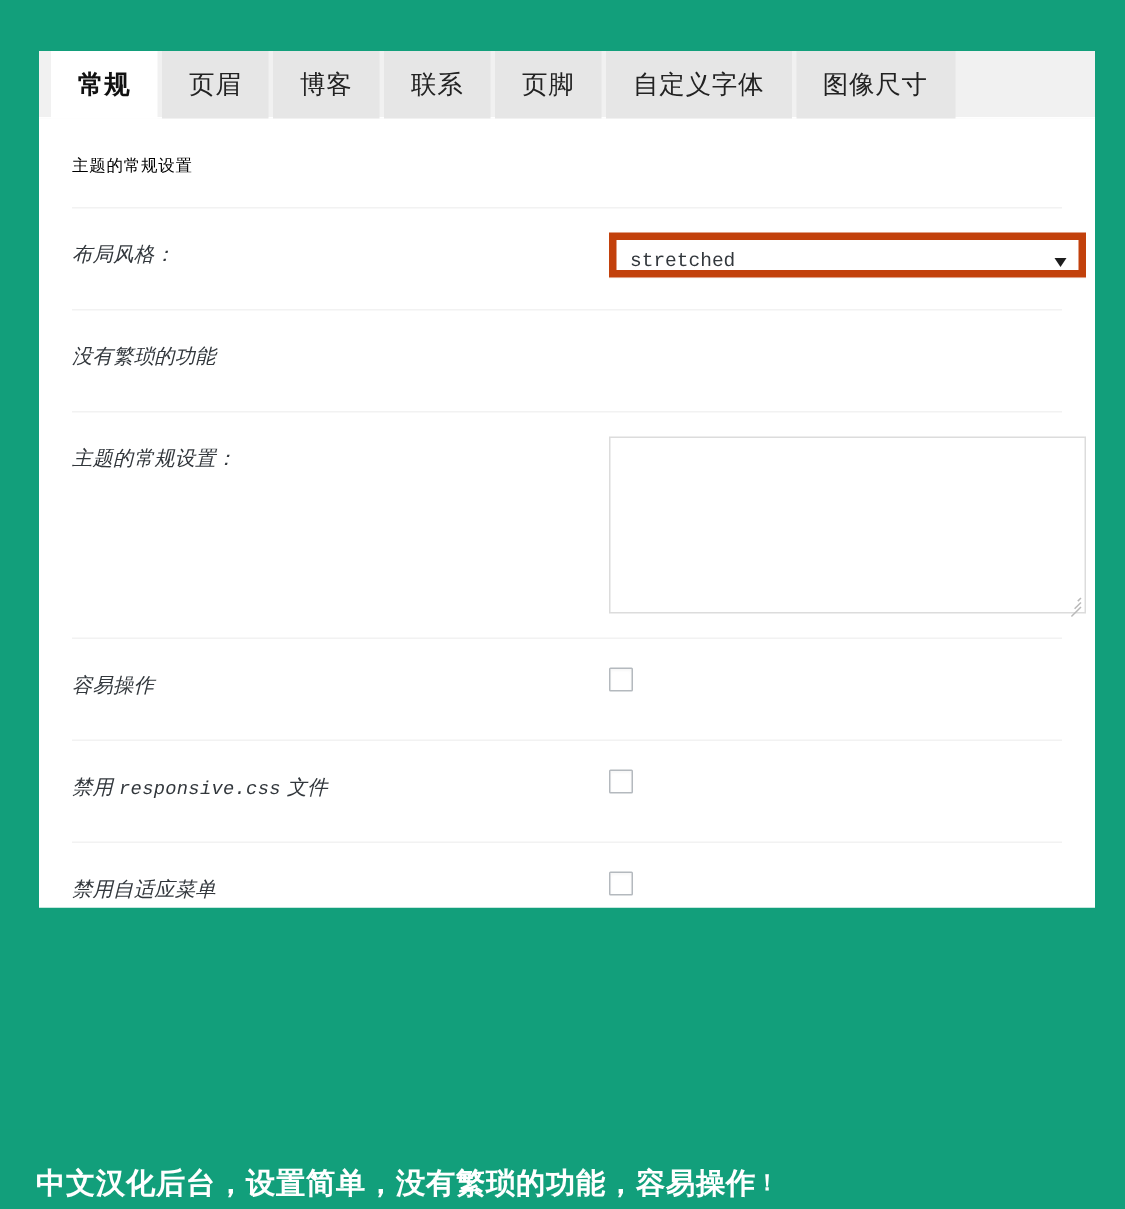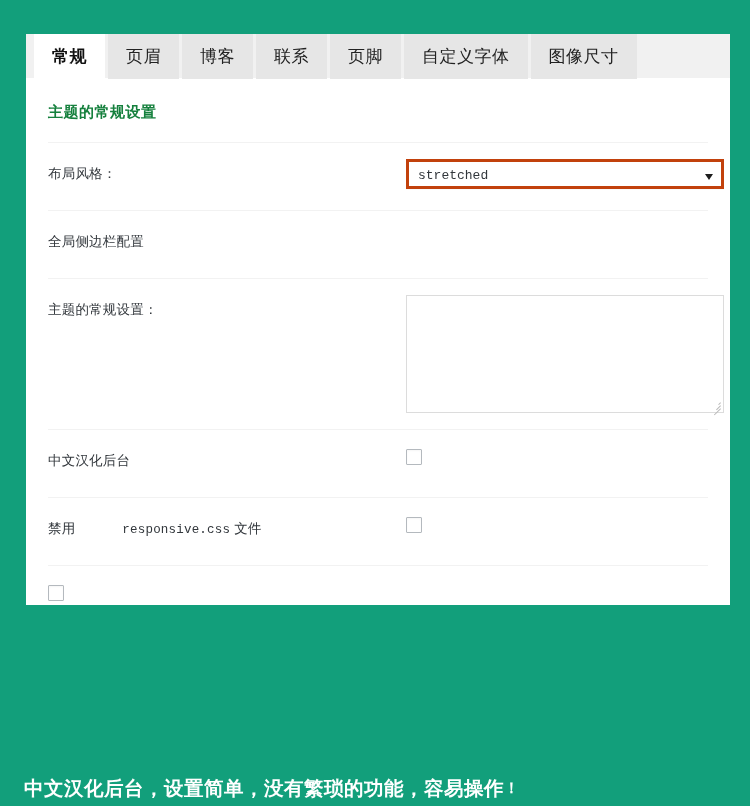--- a/index.html
+++ b/index.html
@@ -62,23 +62,23 @@
     color: #111;
   }
 
   
   #panel {
     padding: 0 22px 0 22px;
     background: #fff;
   }
 
   #panel-title {
-    font-size: 15px;
-    font-weight: bold;
-    color: #15803d;
+    font-size: 11px;
+    font-weight: normal;
+    color: #000000;
     padding: 24px 0 20px 0;
     letter-spacing: .5px;
   }
 
   
   .frow {
     display: flex;
     align-items: flex-start;
     border-top: 1px solid #f2f2f2;
     min-height: 68px;
@@ -86,38 +86,38 @@
   }
   .frow.first { border-top: 1px solid #f2f2f2; }
   .flabel {
     width: 358px;
     flex: 0 0 358px;
     font-size: 13.5px;
     color: #32373c;
     line-height: 20px;
     padding-top: 5px;
     letter-spacing: .2px;
+    font-style: italic;
   }
   .flabel .mono {
     font-family: "Liberation Mono", "DejaVu Sans Mono", monospace;
     font-size: 12.5px;
-    margin-left: 43px;
   }
   .fctl {
     flex: 1 1 auto;
     min-width: 0;
   }
 
   
   .sel {
     position: relative;
     width: 318px;
     height: 30px;
     background: #fff;
-    border: 3px solid #c2410c;
+    border: 5px solid #c2410c;
     border-radius: 0;
     box-shadow: 0 1px 0 rgba(0,0,0,.02);
   }
   .sel .val {
     position: absolute;
     left: 9px; top: 0;
     line-height: 28px;
     font-family: "Liberation Mono", "DejaVu Sans Mono", monospace;
     font-size: 13px;
     color: #32373c;
@@ -210,50 +210,56 @@
         <div class="flabel">布局风格：</div>
         <div class="fctl">
           <div class="sel">
             <span class="val">stretched</span>
             <span class="arrow"></span>
           </div>
         </div>
       </div>
 
       <div class="frow">
-        <div class="flabel">全局侧边栏配置</div>
+        <div class="flabel">没有繁琐的功能</div>
       </div>
 
       <div class="frow">
         <div class="flabel">主题的常规设置：</div>
         <div class="fctl">
           <div class="ta">
             <span class="grip">
               <i></i>
                 <i></i>
                 <i></i>
             </span>
           </div>
         </div>
       </div>
 
       <div class="frow">
-        <div class="flabel">中文汉化后台</div>
+        <div class="flabel">容易操作</div>
         <div class="fctl">
           <span class="cbx"></span>
         </div>
       </div>
 
       <div class="frow">
         <div class="flabel"><span>禁用 </span><span class="mono">responsive.css</span><span> 文件</span></div>
         <div class="fctl">
           <span class="cbx"></span>
         </div>
       </div>
 
+      <div class="frow">
+        <div class="flabel">禁用自适应菜单</div>
+        <div class="fctl">
+          <span class="cbx"></span>
+        </div>
+      </div>
 
 
       <div class="frow">
         <div class="fctl">
           <span class="cbx"></span>
         </div>
       </div>
 
     </div>
   </div>

